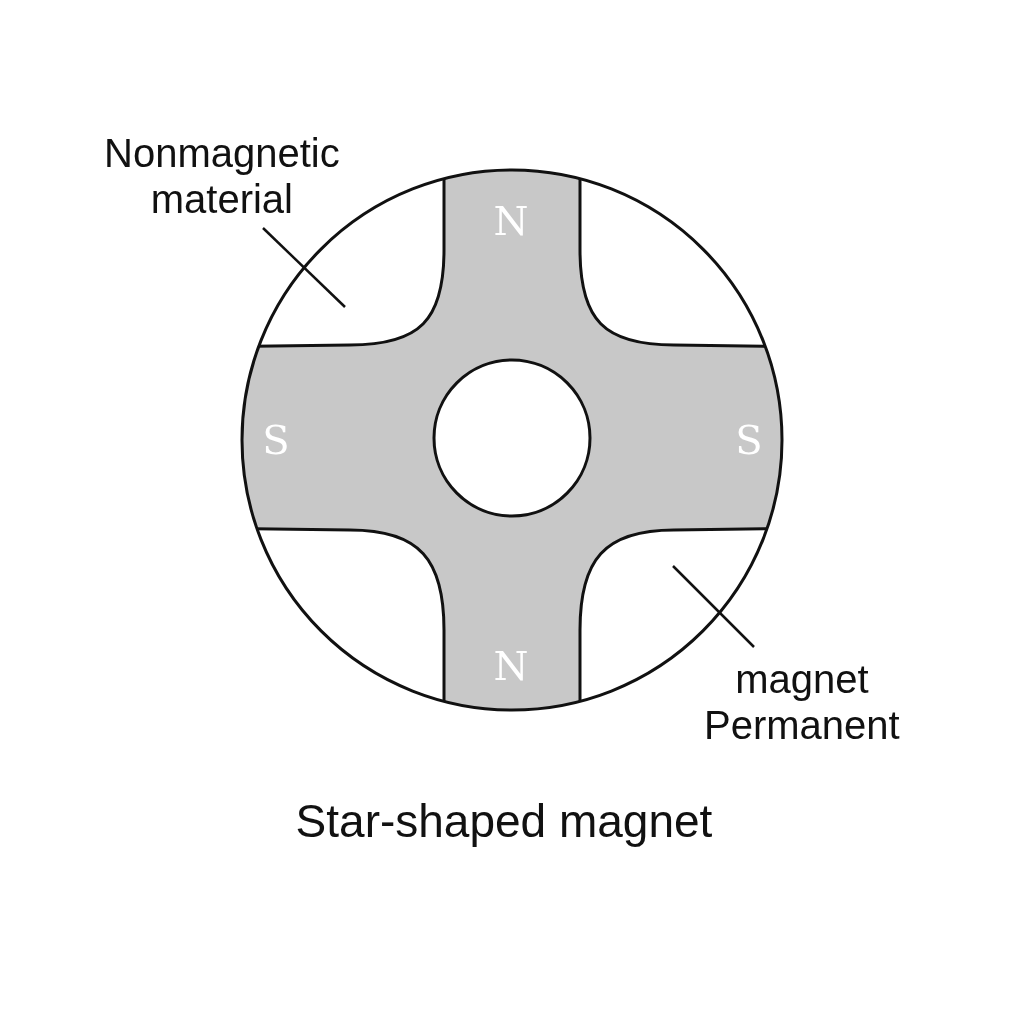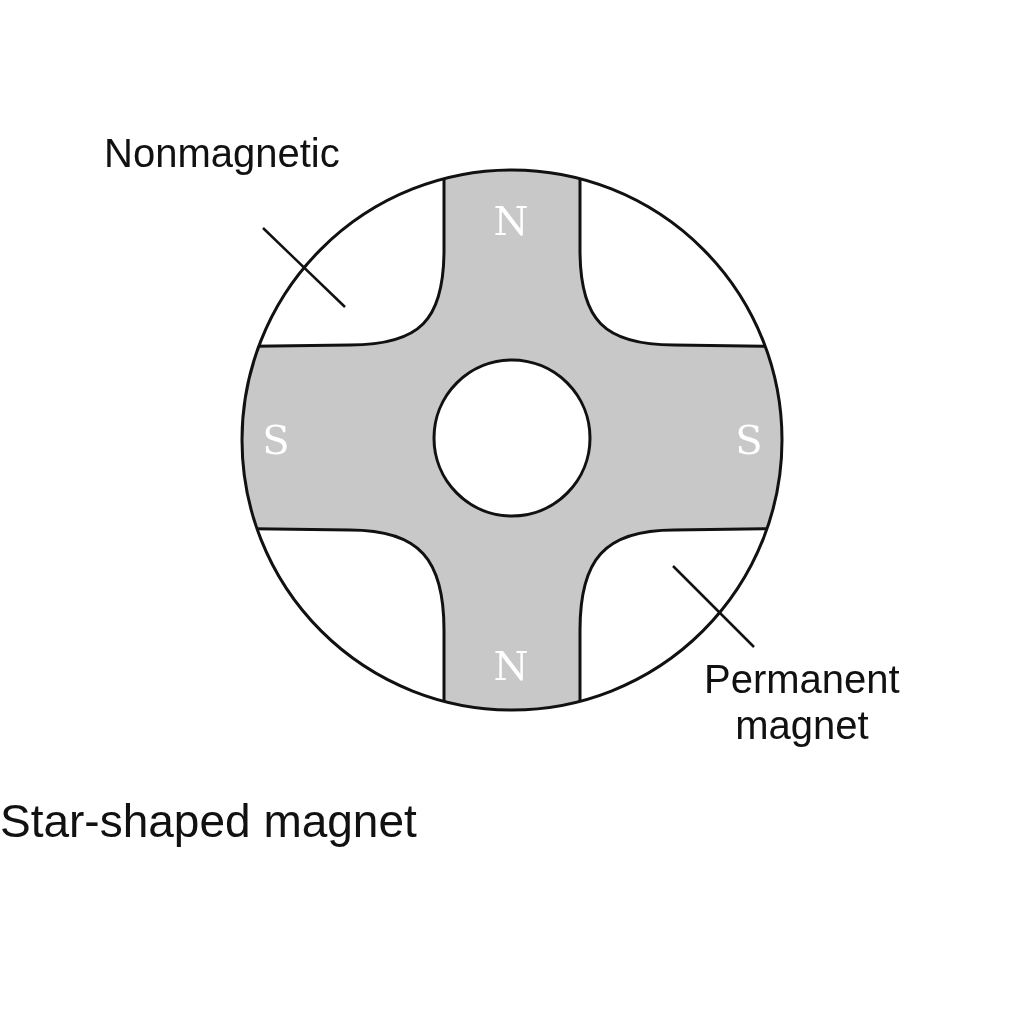--- a/index.html
+++ b/index.html
@@ -4,21 +4,21 @@
 <style>
   html, body { margin: 0; padding: 0; background: #ffffff; }
   body { width: 1024px; height: 1024px; position: relative; overflow: hidden; }
   .label {
     position: absolute;
     font-family: "Liberation Sans", "DejaVu Sans", sans-serif;
     color: #111111;
     font-size: 40px;
     line-height: 46px;
   }
-  .title { font-size: 46px; left: 0; width: 1008px; text-align: left; top: 798px; }
+  .title { font-size: 46px; left: 0; width: 1008px; text-align: center; top: 798px; }
   svg { position: absolute; left: 0; top: 0; }
   .pole { font-family: "DejaVu Serif", "Liberation Serif", serif; font-size: 40px; fill: #ffffff; }
 </style>
 </head>
 <body>
 
 <svg width="1024" height="1024" viewBox="0 0 1024 1024">
   <defs>
     <clipPath id="disc">
       <circle cx="512" cy="440" r="270"></circle>
@@ -45,20 +45,21 @@
   <text class="pole" x="511" y="680" text-anchor="middle">N</text>
   <text class="pole" x="276" y="454" text-anchor="middle">S</text>
   <text class="pole" x="749" y="454" text-anchor="middle">S</text>
 
   <line x1="263" y1="228" x2="345" y2="307" stroke="#111111" stroke-width="2.5"></line>
   <line x1="673" y1="566" x2="754" y2="647" stroke="#111111" stroke-width="2.5"></line>
 </svg>
 
 <div class="label" style="left:104px; top:130px; text-align:center;">
   <div>Nonmagnetic</div>
+  <div style="margin-left:0;">material</div>
 </div>
 
 <div class="label" style="left:704px; top:656px; text-align:center;">
+  <div>magnet</div>
   <div>Permanent</div>
-  <div>magnet</div>
 </div>
 
 <div class="label title">Star-shaped magnet</div>
 
 </body></html>

